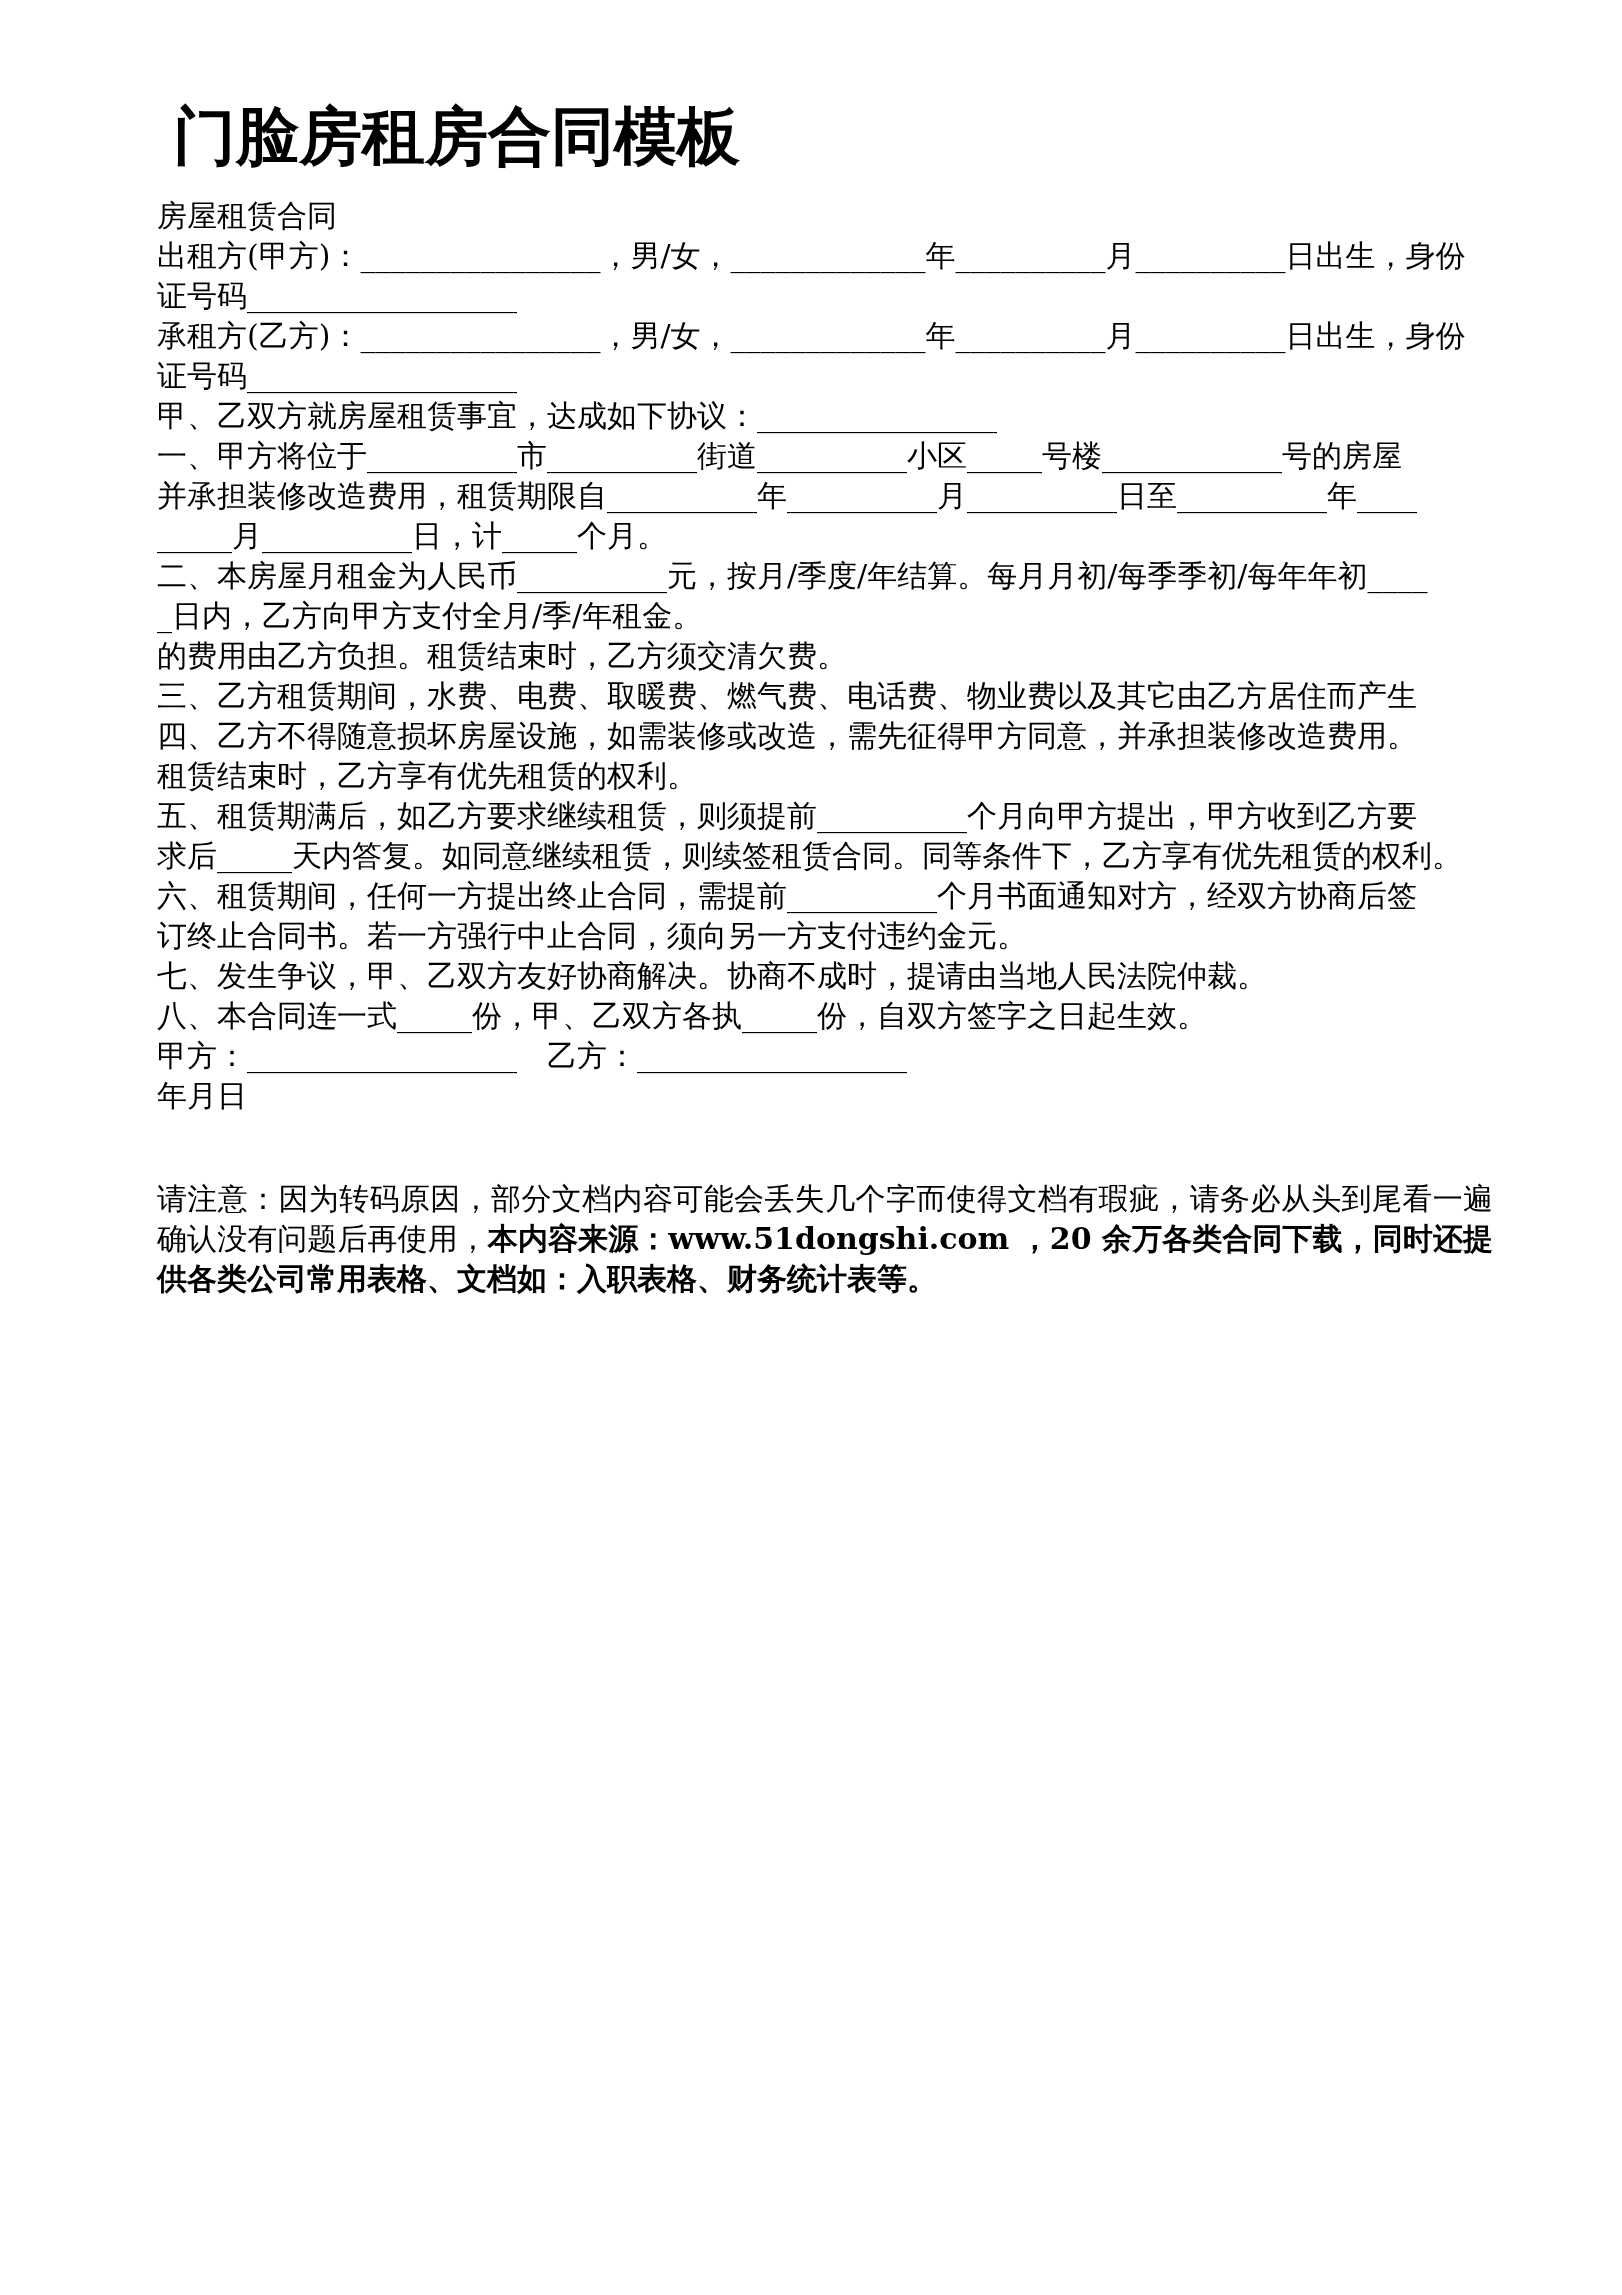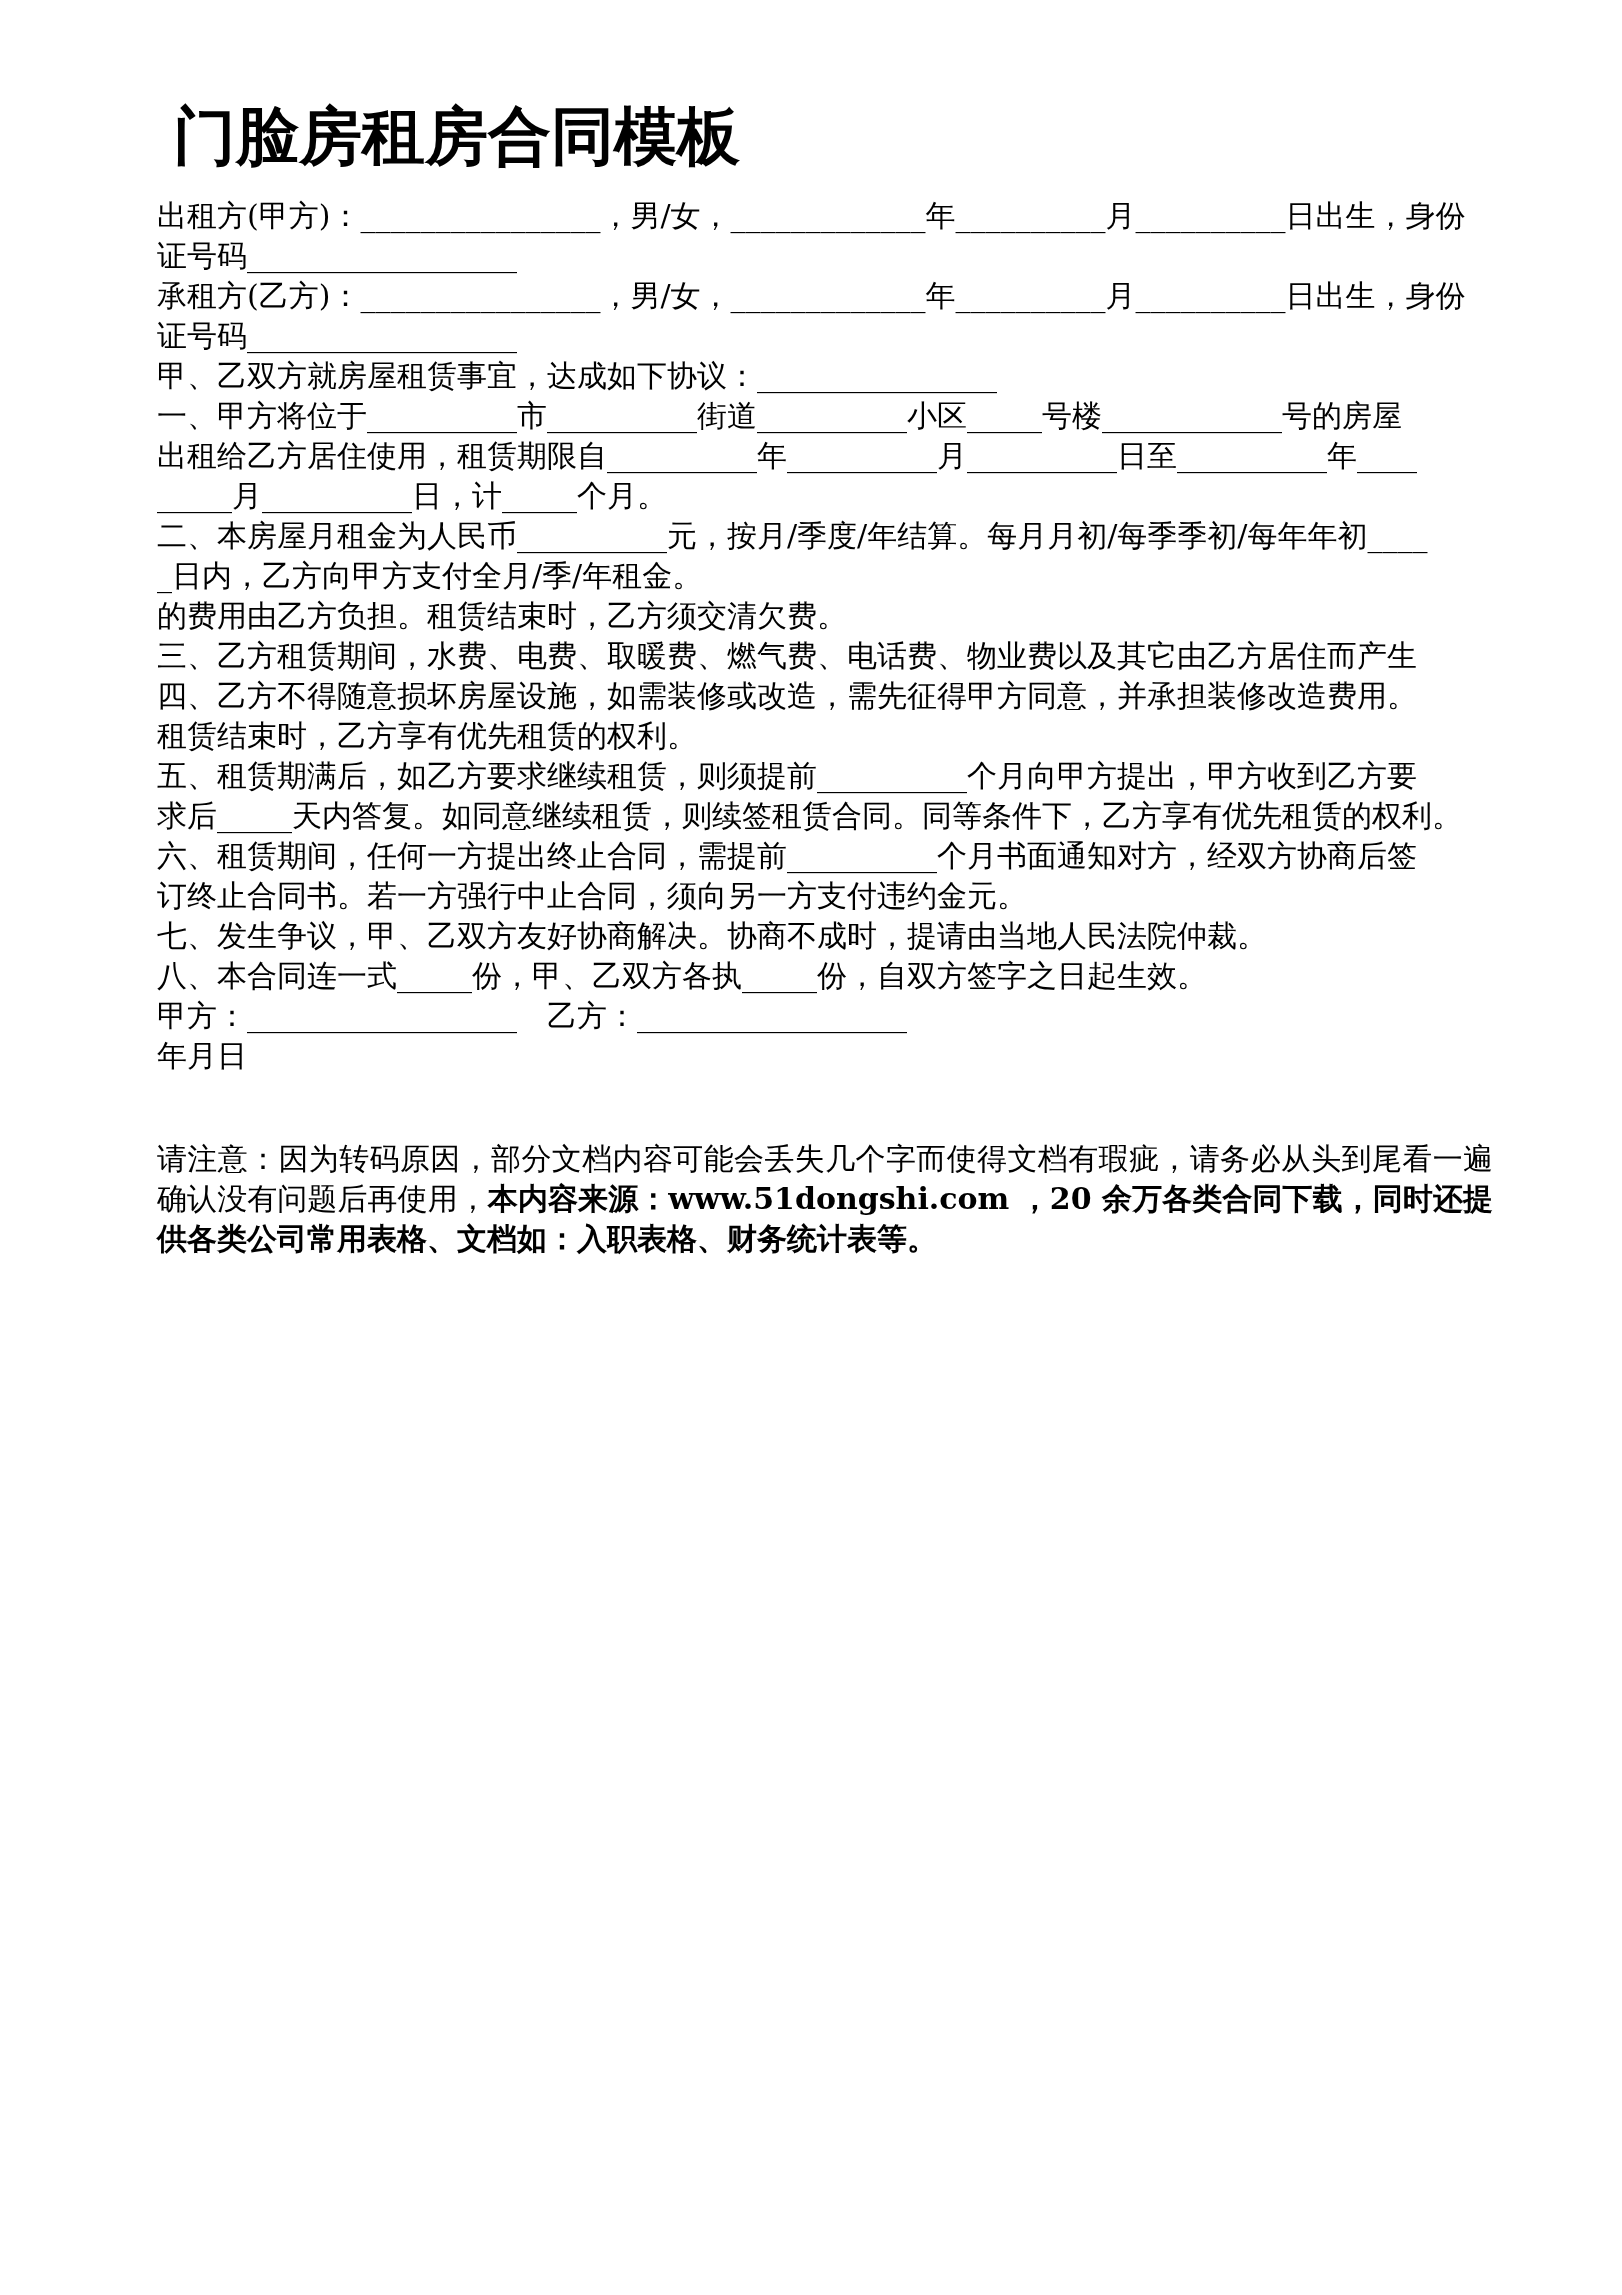--- a/index.html
+++ b/index.html
@@ -47,27 +47,28 @@
   }
 </style>
 </head>
 <body>
 
 <div class="page">
   <div class="content">
 
     <h1 class="doc-title">门脸房租房合同模板</h1>
 
+    <div class="line">房屋租赁合同</div>
     <div class="line">出租方(甲方)：________________，男/女，_____________年__________月__________日出生，身份</div>
     <div class="line">证号码__________________</div>
     <div class="line">承租方(乙方)：________________，男/女，_____________年__________月__________日出生，身份</div>
     <div class="line">证号码__________________</div>
     <div class="line">甲、乙双方就房屋租赁事宜，达成如下协议：________________</div>
     <div class="line">一、甲方将位于__________市__________街道__________小区_____号楼____________号的房屋</div>
-    <div class="line">出租给乙方居住使用，租赁期限自__________年__________月__________日至__________年____</div>
+    <div class="line">并承担装修改造费用，租赁期限自__________年__________月__________日至__________年____</div>
     <div class="line">_____月__________日，计_____个月。</div>
     <div class="line">二、本房屋月租金为人民币__________元，按月/季度/年结算。每月月初/每季季初/每年年初____</div>
     <div class="line">_日内，乙方向甲方支付全月/季/年租金。</div>
     <div class="line">的费用由乙方负担。租赁结束时，乙方须交清欠费。</div>
     <div class="line">三、乙方租赁期间，水费、电费、取暖费、燃气费、电话费、物业费以及其它由乙方居住而产生</div>
     <div class="line">四、乙方不得随意损坏房屋设施，如需装修或改造，需先征得甲方同意，并承担装修改造费用。</div>
     <div class="line">租赁结束时，乙方享有优先租赁的权利。</div>
     <div class="line">五、租赁期满后，如乙方要求继续租赁，则须提前__________个月向甲方提出，甲方收到乙方要</div>
     <div class="line">求后_____天内答复。如同意继续租赁，则续签租赁合同。同等条件下，乙方享有优先租赁的权利。</div>
     <div class="line">六、租赁期间，任何一方提出终止合同，需提前__________个月书面通知对方，经双方协商后签</div>

